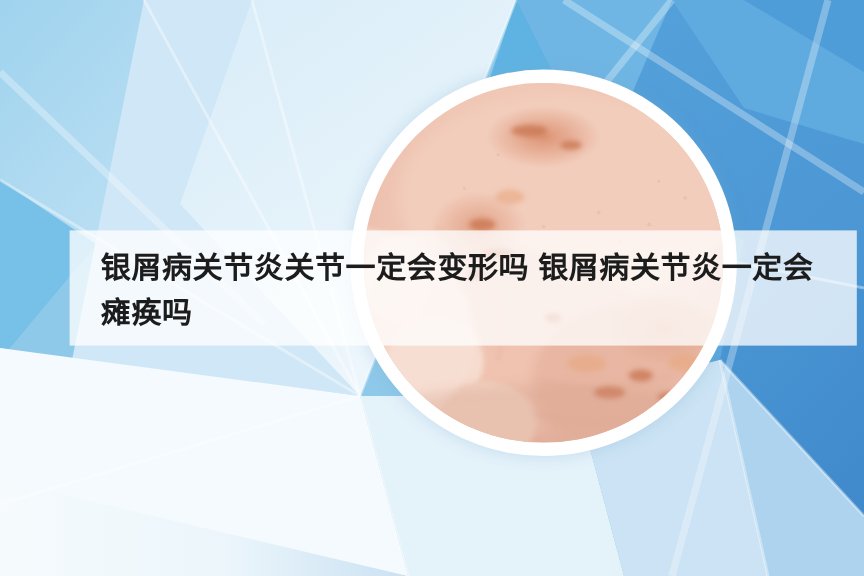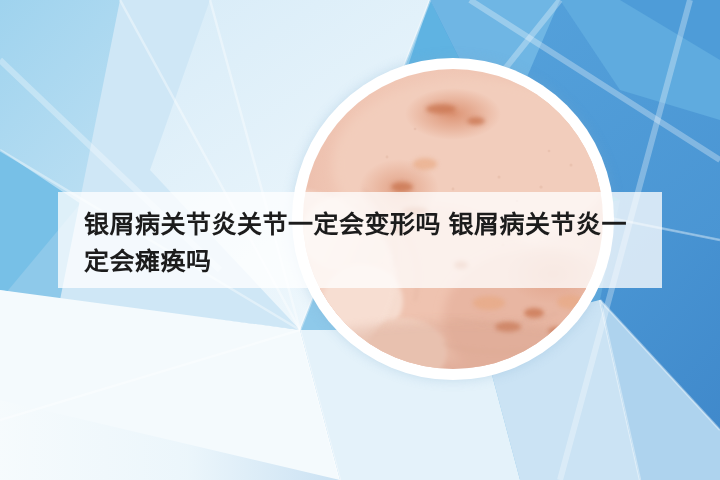--- a/index.html
+++ b/index.html
@@ -52,21 +52,21 @@
     display: block;
     width: 300px;
     height: 300px;
   }
 
   
   #title-band {
     position: absolute;
     left: 58px;
     top: 192px;
-    width: 604px;
+    width: 656px;
     height: 96px;
     background: rgba(255,255,255,0.76);
     box-sizing: border-box;
     padding: 14px 26px 0 26px;
   }
   #title-text {
     margin: 0;
     font-family: "Liberation Sans", "DejaVu Sans", sans-serif;
     font-size: 25px;
     line-height: 37px;

